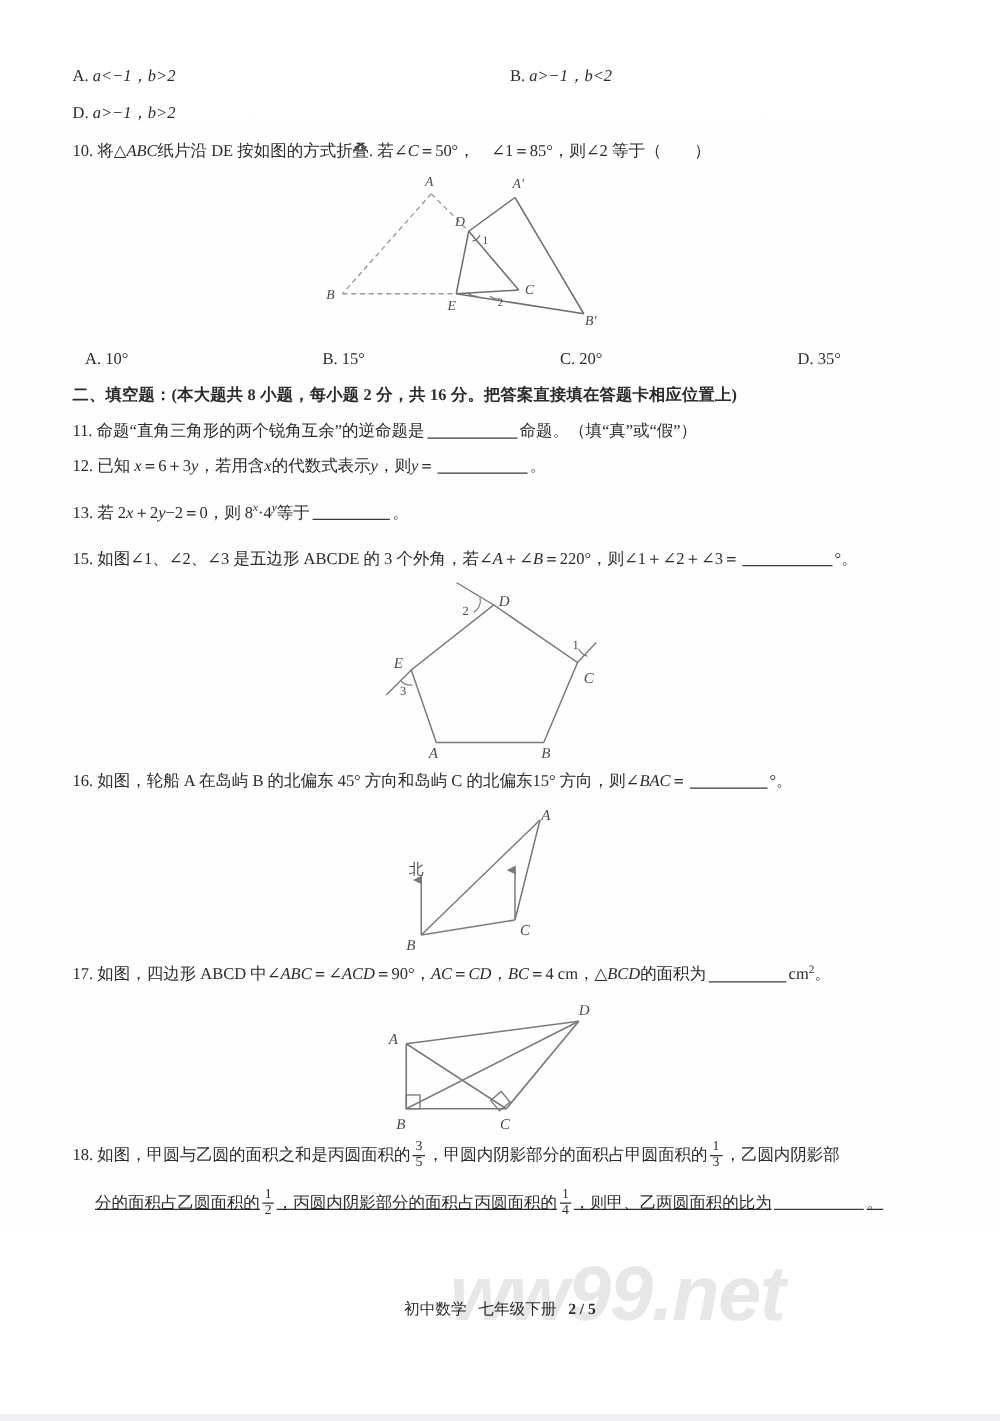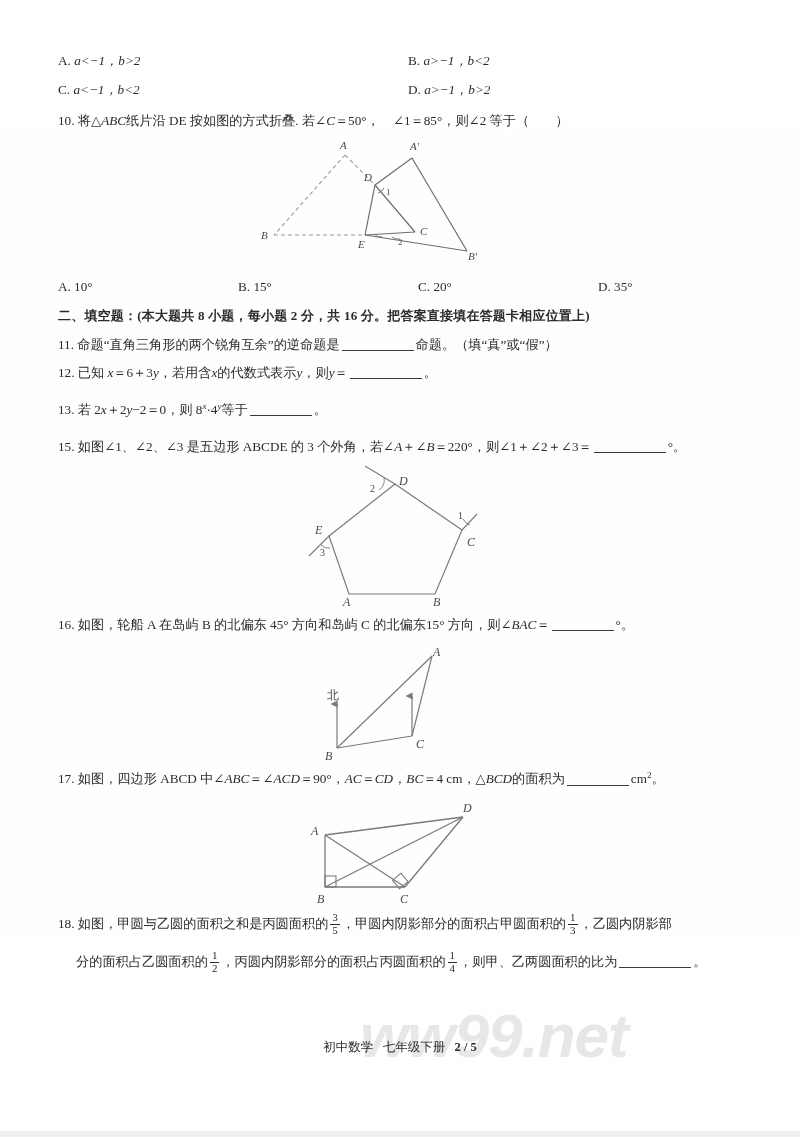--- a/index.html
+++ b/index.html
@@ -52,21 +52,21 @@
     white-space: nowrap;
     margin-top: 12px;
   }
   .opts-row {
     display: flex;
     margin-bottom: 11px;
     font-size: 13.2px;
   }
   .opts-row .opt { white-space: nowrap; }
   .two-col .opt:first-child { width: 350px; }
-  .four-col .opt { width: 180px; }
+  .four-col .opt { width: 180px; margin-left: 10px; }
   .four-col .opt:nth-child(4) { width: auto; }
   .qtext {
     margin-bottom: 6px;
     font-size: 13.2px;
     line-height: 1.7;
   }
   .section-head {
     font-weight: bold;
     font-size: 13px;
     margin: 12px 0 9px 0;
@@ -126,24 +126,20 @@
         <span>A.</span>
         <i>a&lt;−1，b&gt;2</i>
       </span>
       <span class="opt">
         <span>B.</span>
         <i>a&gt;−1，b&lt;2</i>
       </span>
     </div>
     <div class="opts-row two-col">
       <span class="opt">
-        <span>C.</span>
-        <i>a&lt;−1，b&lt;2</i>
-      </span>
-      <span class="opt">
         <span>D.</span>
         <i>a&gt;−1，b&gt;2</i>
       </span>
     </div>
 
     <div class="q-line">
       <span>10.</span>
       <span>将△</span><i>ABC</i><span>纸片沿 DE 按如图的方式折叠. 若∠</span><i>C</i><span>＝50°，　∠1＝85°，则∠2 等于（　　）</span>
     </div>
 
@@ -296,21 +292,21 @@
         <span>18.</span>
         <span>如图，甲圆与乙圆的面积之和是丙圆面积的</span><span class="frac">
             <span class="num">3</span>
             <span class="den">5</span>
           </span><span>，甲圆内阴影部分的面积占甲圆面积的</span><span class="frac">
             <span class="num">1</span>
             <span class="den">3</span>
           </span><span>，乙圆内阴影部</span>
       </div>
       <div class="spacer-14"></div>
-      <div style="padding-left:18px;">
+      <div style="padding-left:18px;text-decoration:underline;">
         <span>分的面积占乙圆面积的</span><span class="frac">
             <span class="num">1</span>
             <span class="den">2</span>
           </span><span>，丙圆内阴影部分的面积占丙圆面积的</span><span class="frac">
             <span class="num">1</span>
             <span class="den">4</span>
           </span><span>，则甲、乙两圆面积的比为</span><span class="blank w-lg"></span><span>。</span>
       </div>
     </div>
 

